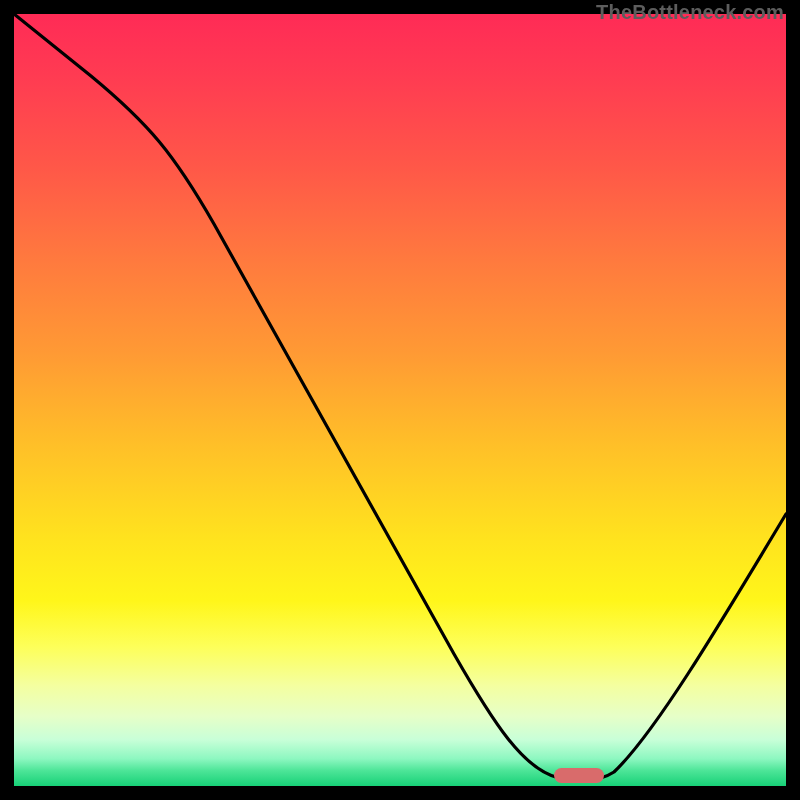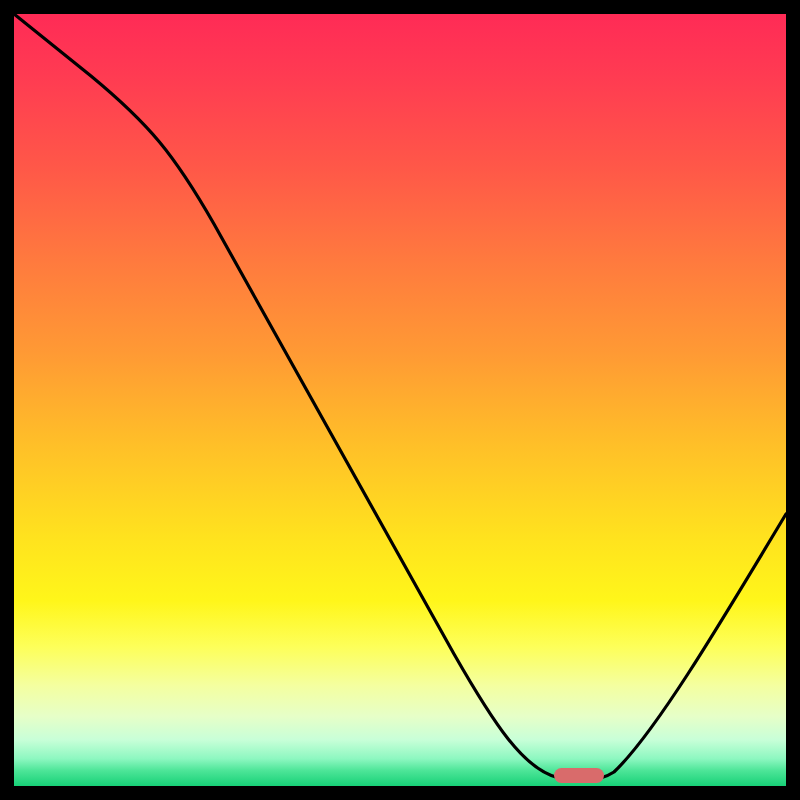--- a/index.html
+++ b/index.html
@@ -57,20 +57,21 @@
     inset: 0;
     width: 100%;
     height: 100%;
     z-index: 4;
   }
 </style>
 </head>
 <body>
 
 <div class="frame">
+  <div class="watermark">TheBottleneck.com</div>
 
   <svg class="curve" viewBox="0 0 772 772" preserveAspectRatio="none">
     <path d="M 0 0
              L 77 62
              C 135 110, 160 140, 200 210
              C 260 320, 350 480, 440 640
              C 480 710, 510 756, 545 764
              C 565 768, 585 768, 600 758
              C 640 720, 700 620, 772 500" fill="none" stroke="#000" stroke-width="3.2" stroke-linecap="round" stroke-linejoin="round"></path>
   </svg>

